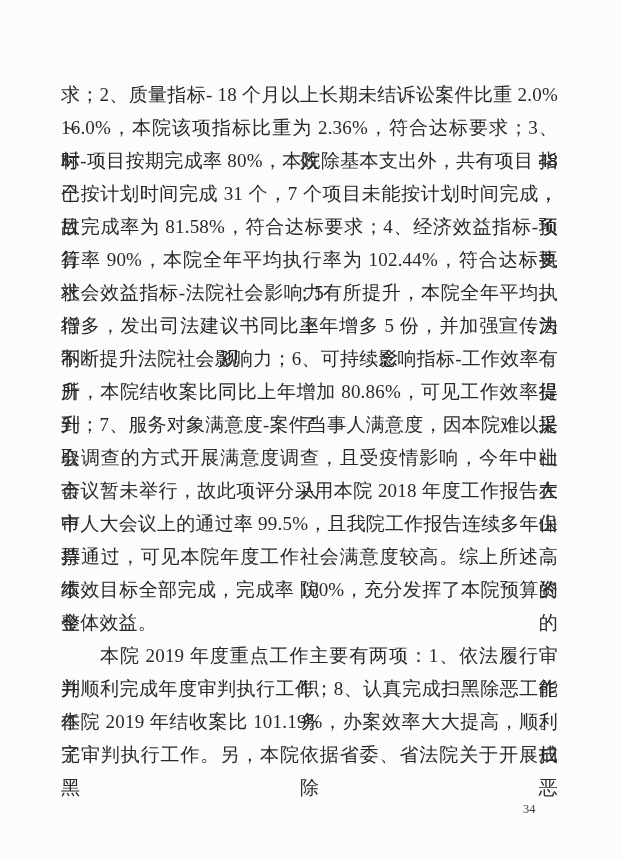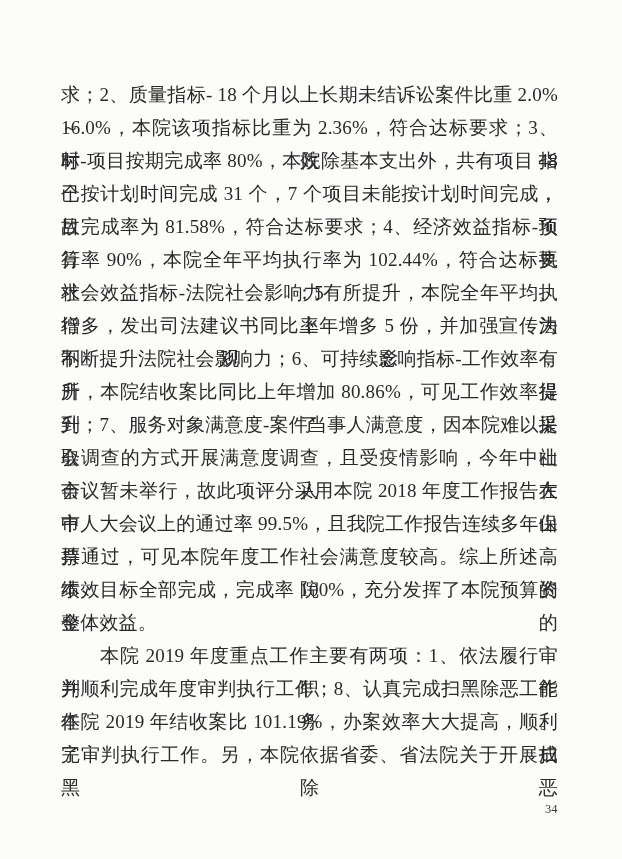--- a/index.html
+++ b/index.html
@@ -35,21 +35,21 @@
     letter-spacing: 0.2px;
   }
   .ln.j {
     text-align-last: justify;
   }
   .ln.ind {
     text-indent: 39px;
   }
   .page-number {
     position: absolute;
-    left: 545px;
+    left: 523px;
     top: 801px;
     font-size: 12.5px;
     line-height: 16px;
     color: #3a3a3a;
     font-family: "Liberation Serif", "DejaVu Serif", serif;
   }
 </style>
 </head>
 <body>
 

